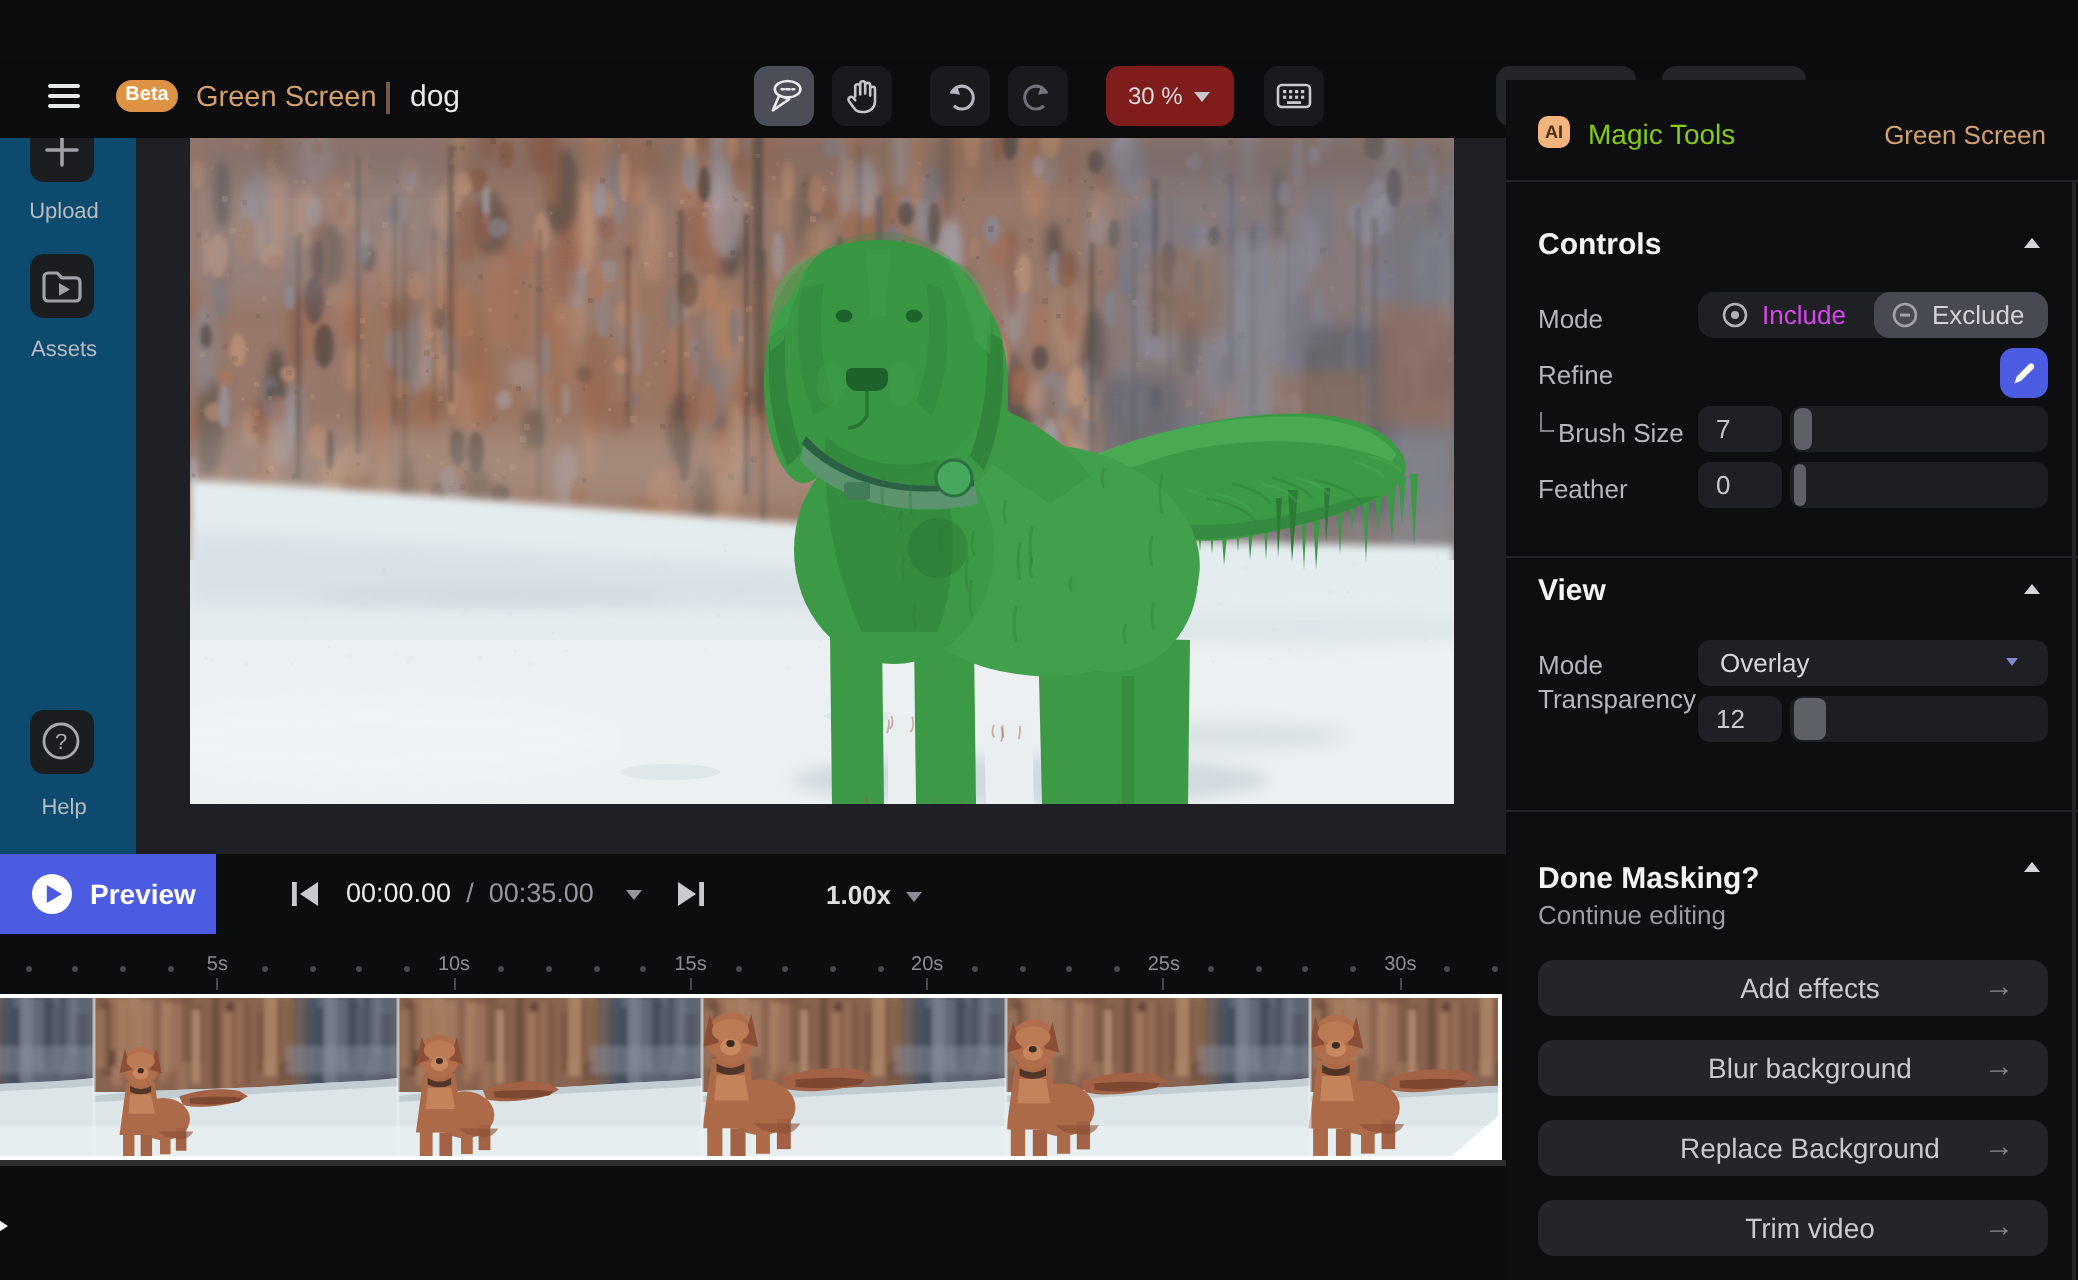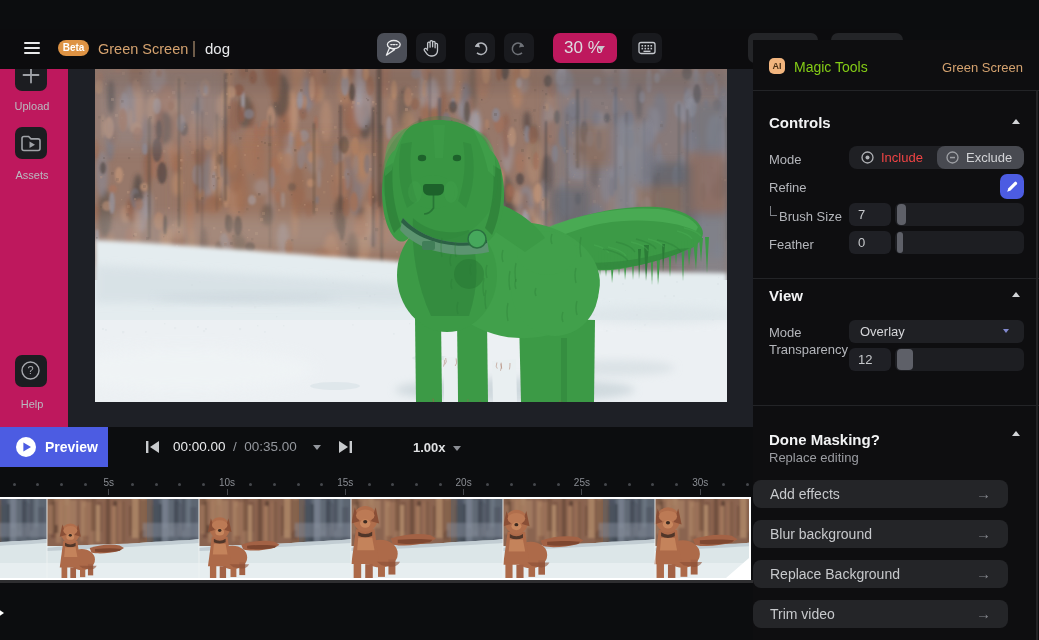--- a/index.html
+++ b/index.html
@@ -12,49 +12,49 @@
   #topbar { left:0; top:0; width:899px; height:40px; background:#0c0c0e;margin-top:29px; }
   #burger { left:24px; top:13px; width:16px; height:12px; }
   #burger div { height:1.8px; background:#e8e9ea; border-radius:1px; margin-bottom:3.2px; }
   #beta { left:58px; top:11px; width:31px; height:16px; background:#de9344; border-radius:8px;
     color:#fff; font-size:10px; font-weight:bold; text-align:center; line-height:16px; }
   #gs-title { left:98px; top:11.5px; font-size:14.5px; color:#d4a26f; }
   #tb-sep { left:193px; top:12px; width:1.5px; height:16px; background:#6e5c49; }
   #tb-doc { left:205px; top:11px; font-size:15px; color:#e9eaec; }
   .toolbtn { top:4px; width:30px; height:30px; border-radius:7px; background:#191a1e; }
   .toolbtn svg { position:absolute; left:5px; top:5px; }
-  #zoombtn { left:553px; top:4px; width:64px; height:30px; border-radius:7px; background:#be185d;
-    color:#dcdde0; font-size:17px; line-height:30px; text-align:left; padding-left:11px; }
+  #zoombtn { left:553px; top:4px; width:64px; height:30px; border-radius:7px; background:#7f1d1d;
+    color:#dcdde0; font-size:12px; line-height:30px; text-align:left; padding-left:11px; }
   .caret-d { width:0; height:0; border-left:4px solid transparent; border-right:4px solid transparent;
     border-top:5px solid #c7c9cd; }
   .tb-btn { top:4px; height:30px; border-radius:7px; background:#242528; color:#f0f1f2;
     font-size:14px; font-weight:bold; text-align:center; line-height:30px; }
 
   
-  #sidebar { left:0; top:40px; width:68px; height:387px; background:#be185d; }
+  #sidebar { left:0; top:40px; width:68px; height:387px; background:#0c4a6e; }
   .sbtn { left:15px; width:32px; height:32px; background:#1c1d21; border-radius:7px; }
   .slabel { left:0; width:64px; text-align:center; font-size:11px; color:#b9bbc0; }
 
   
   #canvas { left:68px; top:40px; width:685px; height:387px; background:#1e2026; }
 
   
   #panel { left:753px; top:40px; width:286px; height:600px; background:#0e0e10; }
   .pdivider { left:0; width:286px; height:1px; background:#232427; }
   #scrolltrack { left:283px; top:50px; width:2px; height:550px; background:#232325; }
   .ptitle { font-size:15px; font-weight:bold; color:#f2f3f4; }
   .plabel { font-size:13px; color:#b4b6bb; }
   .caret-u { width:0; height:0; border-left:4.5px solid transparent; border-right:4.5px solid transparent;
     border-bottom:5px solid #d2d4d7; }
   .valbox { left:96px; width:42px; height:23px; background:#1f2025; border-radius:6px;
     color:#c6c8cb; font-size:13px; line-height:23px; padding-left:9px; }
   .slider { left:142px; width:129px; height:23px; background:#1d1e22; border-radius:6px; }
   .shandle { position:absolute; top:1px; height:21px; background:#5e6068; border-radius:4px; }
-  .actbtn { left:0; width:255px; height:28px; background:#242528; border-radius:8px;
-    color:#c7c9cc; font-size:14px; line-height:28px; padding-left:17px; }
+  .actbtn { left:16px; width:255px; height:28px; background:#242528; border-radius:8px;
+    color:#c7c9cc; font-size:14px; line-height:28px; padding-left:17px;text-align:center; }
   .actbtn span { position:absolute; right:17px; top:0; color:#84878d; font-size:15px; }
 
   
   #bottom { left:0; top:427px; width:753px; height:213px; background:#0c0d0f; }
   #preview { left:0; top:0; width:108px; height:40px; background:#4c5ce2; color:#fff; }
   #preview .txt { position:absolute; left:45px; top:12px; font-size:14px; font-weight:bold; }
   #ruler { left:0; top:40px; width:753px; height:30px; }
   .rdot { position:absolute; top:16px; width:3px; height:3px; border-radius:2px; background:#45474c; }
   .rlabel { position:absolute; top:10px; font-size:10px; color:#8b8e94; transform:translateX(-50%); }
   .rtick { position:absolute; top:22px; width:1px; height:6px; background:#45474c; }
@@ -1332,21 +1332,21 @@
     <div class="ptitle abs" style="left:16px;top:74px">Controls</div>
     <div class="caret-u abs" style="left:259px;top:79px"></div>
 
     <div class="plabel abs" style="left:16px;top:112px">Mode</div>
     <div class="abs" style="left:96px;top:106px;width:175px;height:23px;background:#1f2024;border-radius:8px">
       <div class="abs" style="left:88px;top:0;width:87px;height:23px;background:#484a51;border-radius:8px"></div>
       <svg class="abs" style="left:11px;top:4px" width="15" height="15" viewBox="0 0 15 15">
           <circle cx="7.5" cy="7.5" r="5.5" fill="none" stroke="#b0b2b6" stroke-width="1.3"></circle>
           <circle cx="7.5" cy="7.5" r="2" fill="#b0b2b6"></circle>
         </svg>
-      <div class="abs" style="left:32px;top:4px;font-size:13px;color:#ef4444">Include</div>
+      <div class="abs" style="left:32px;top:4px;font-size:13px;color:#d946ef">Include</div>
       <svg class="abs" style="left:96px;top:4px" width="15" height="15" viewBox="0 0 15 15">
           <circle cx="7.5" cy="7.5" r="5.5" fill="none" stroke="#9fa1a6" stroke-width="1.3"></circle>
           <rect x="5" y="6.8" width="5" height="1.5" fill="#9fa1a6"></rect>
         </svg>
       <div class="abs" style="left:117px;top:4px;font-size:13px;color:#d2d3d6">Exclude</div>
     </div>
 
     <div class="plabel abs" style="left:16px;top:140px">Refine</div>
     <div class="abs" style="left:247px;top:134px;width:24px;height:25px;background:#4c5ce2;border-radius:7px">
       <svg width="24" height="25" viewBox="0 0 24 25">
@@ -1381,21 +1381,21 @@
     <div class="plabel abs" style="left:16px;top:302px">Transparency</div>
     <div class="valbox abs" style="top:308px">12</div>
     <div class="slider abs" style="top:308px">
         <div class="shandle" style="left:2px;width:16px"></div>
       </div>
 
     <div class="pdivider abs" style="top:365px"></div>
 
     <div class="ptitle abs" style="left:16px;top:391px">Done Masking?</div>
     <div class="caret-u abs" style="left:259px;top:391px"></div>
-    <div class="abs" style="left:16px;top:410px;font-size:13px;color:#9b9da2">Replace editing</div>
+    <div class="abs" style="left:16px;top:410px;font-size:13px;color:#9b9da2">Continue editing</div>
 
     <div class="actbtn abs" style="top:440px">Add effects<span>→</span></div>
     <div class="actbtn abs" style="top:480px">Blur background<span>→</span></div>
     <div class="actbtn abs" style="top:520px">Replace Background<span>→</span></div>
     <div class="actbtn abs" style="top:560px">Trim video<span>→</span></div>
     <div id="scrolltrack" class="abs"></div>
   </div>
 
   <div id="bottom" class="abs">
     <div id="preview" class="abs">

